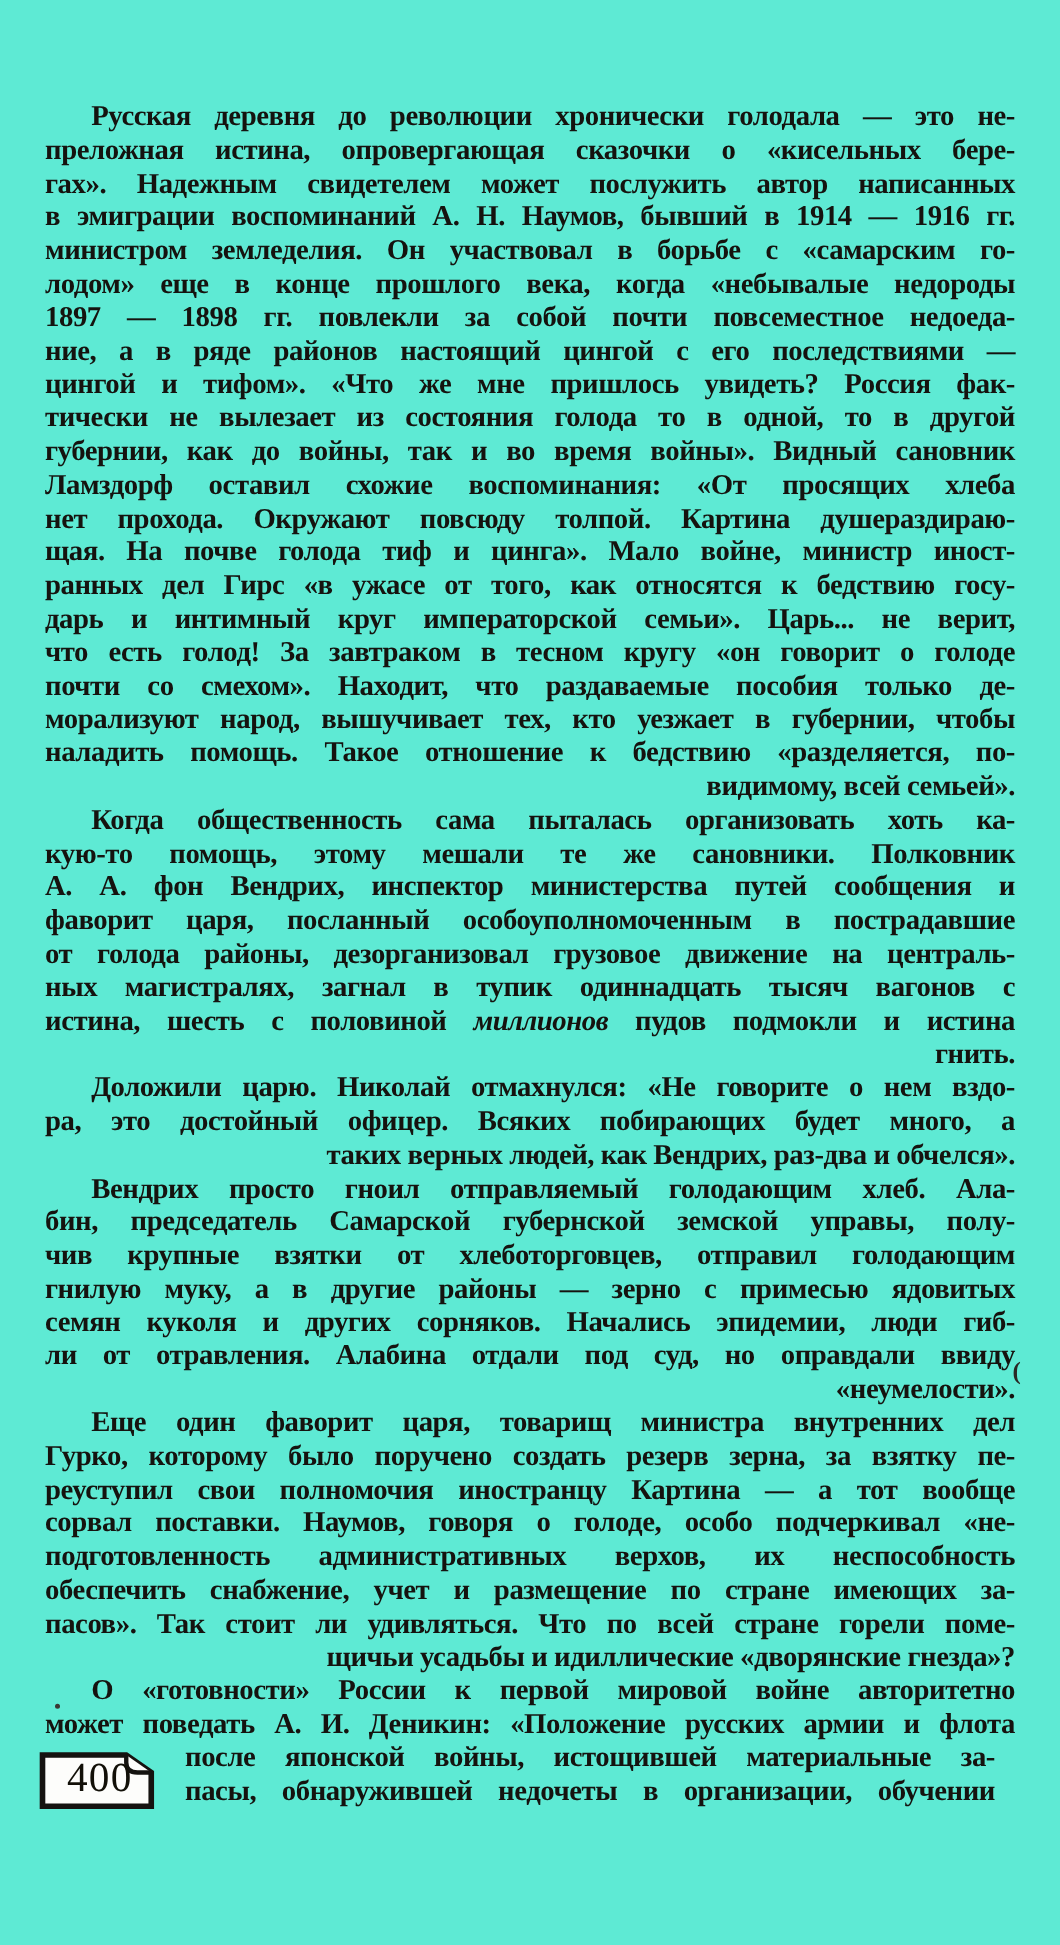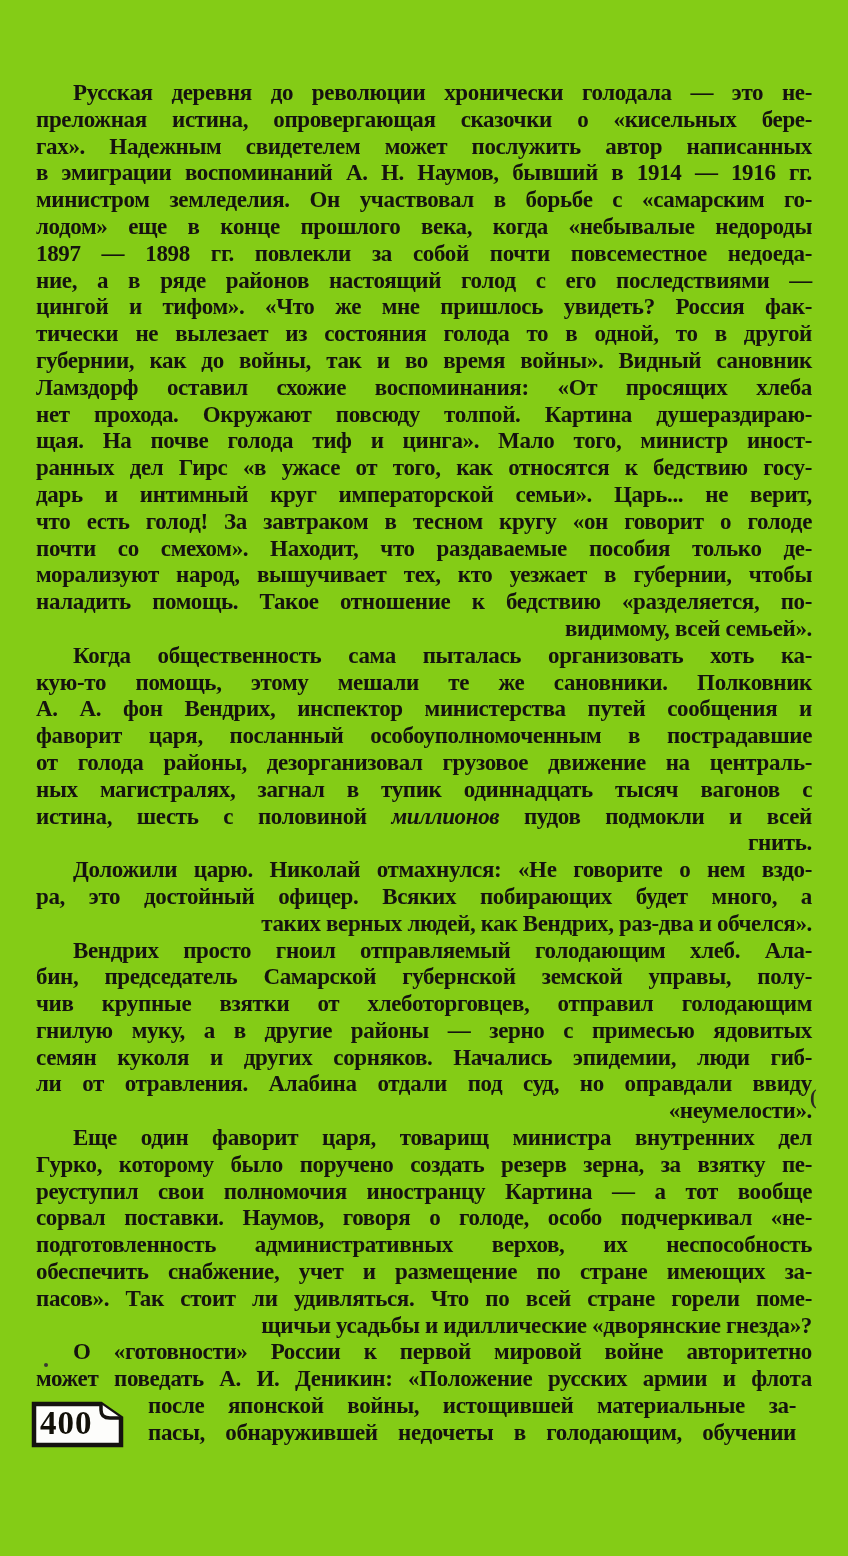--- a/index.html
+++ b/index.html
@@ -4,21 +4,21 @@
 <style>
   html, body { margin: 0; padding: 0; }
   body {
     width: 848px; height: 1556px;
     background: #f2f2ef;
     font-family: "Liberation Serif", "DejaVu Serif", serif;
   }
   .book-page {
     position: relative;
     width: 848px; height: 1556px;
-    background: #84cc16;
+    background: #5eead4;
     overflow: hidden;
     color: #14120f;
   }
   .text-block {
     position: absolute;
     left: 36px; top: 80px; width: 776px;
   }
   .line {
     height: 26.8px;
     line-height: 26.8px;
@@ -41,23 +41,23 @@
   .line i { font-style: italic; }
   .page-badge {
     position: absolute;
     left: 31px; top: 1399px;
     width: 94px; height: 50px;
   }
   .page-badge .num {
     position: absolute;
     left: 9px; top: 6px;
     width: 66px;
-    text-align: left;
+    text-align: right;
     font-size: 33px;
-    font-weight: 700;
+    font-weight: 400;
     letter-spacing: 1px;
     color: #121008;
   }
   .artifact-paren {
     position: absolute;
     left: 810px; top: 1086px;
     font-size: 20px;
     font-weight: 700;
     color: #2a2824;
   }
@@ -75,41 +75,41 @@
 <div class="book-page">
 
   <div class="text-block">
       <div class="line just indent"><span>Русская деревня до революции хронически голодала — это не-</span></div>
       <div class="line just"><span>преложная истина, опровергающая сказочки о «кисельных бере-</span></div>
       <div class="line just"><span>гах». Надежным свидетелем может послужить автор написанных</span></div>
       <div class="line just"><span>в эмиграции воспоминаний А. Н. Наумов, бывший в 1914 — 1916 гг.</span></div>
       <div class="line just"><span>министром земледелия. Он участвовал в борьбе с «самарским го-</span></div>
       <div class="line just"><span>лодом» еще в конце прошлого века, когда «небывалые недороды</span></div>
       <div class="line just"><span>1897 — 1898 гг. повлекли за собой почти повсеместное недоеда-</span></div>
-      <div class="line just"><span>ние, а в ряде районов настоящий голод с его последствиями —</span></div>
+      <div class="line just"><span>ние, а в ряде районов настоящий цингой с его последствиями —</span></div>
       <div class="line just"><span>цингой и тифом». «Что же мне пришлось увидеть? Россия фак-</span></div>
       <div class="line just"><span>тически не вылезает из состояния голода то в одной, то в другой</span></div>
       <div class="line just"><span>губернии, как до войны, так и во время войны». Видный сановник</span></div>
       <div class="line just"><span>Ламздорф оставил схожие воспоминания: «От просящих хлеба</span></div>
       <div class="line just"><span>нет прохода. Окружают повсюду толпой. Картина душераздираю-</span></div>
-      <div class="line just"><span>щая. На почве голода тиф и цинга». Мало того, министр иност-</span></div>
+      <div class="line just"><span>щая. На почве голода тиф и цинга». Мало войне, министр иност-</span></div>
       <div class="line just"><span>ранных дел Гирс «в ужасе от того, как относятся к бедствию госу-</span></div>
       <div class="line just"><span>дарь и интимный круг императорской семьи». Царь... не верит,</span></div>
       <div class="line just"><span>что есть голод! За завтраком в тесном кругу «он говорит о голоде</span></div>
       <div class="line just"><span>почти со смехом». Находит, что раздаваемые пособия только де-</span></div>
       <div class="line just"><span>морализуют народ, вышучивает тех, кто уезжает в губернии, чтобы</span></div>
       <div class="line just"><span>наладить помощь. Такое отношение к бедствию «разделяется, по-</span></div>
       <div class="line"><span>видимому, всей семьей».</span></div>
       <div class="line just indent"><span>Когда общественность сама пыталась организовать хоть ка-</span></div>
       <div class="line just"><span>кую-то помощь, этому мешали те же сановники. Полковник</span></div>
       <div class="line just"><span>А. А. фон Вендрих, инспектор министерства путей сообщения и</span></div>
       <div class="line just"><span>фаворит царя, посланный особоуполномоченным в пострадавшие</span></div>
       <div class="line just"><span>от голода районы, дезорганизовал грузовое движение на централь-</span></div>
       <div class="line just"><span>ных магистралях, загнал в тупик одиннадцать тысяч вагонов с</span></div>
-      <div class="line just"><span>истина, шесть с половиной </span><i>миллионов</i><span> пудов подмокли и всей</span></div>
+      <div class="line just"><span>истина, шесть с половиной </span><i>миллионов</i><span> пудов подмокли и истина</span></div>
       <div class="line"><span>гнить.</span></div>
       <div class="line just indent"><span>Доложили царю. Николай отмахнулся: «Не говорите о нем вздо-</span></div>
       <div class="line just"><span>ра, это достойный офицер. Всяких побирающих будет много, а</span></div>
       <div class="line"><span>таких верных людей, как Вендрих, раз-два и обчелся».</span></div>
       <div class="line just indent"><span>Вендрих просто гноил отправляемый голодающим хлеб. Ала-</span></div>
       <div class="line just"><span>бин, председатель Самарской губернской земской управы, полу-</span></div>
       <div class="line just"><span>чив крупные взятки от хлеботорговцев, отправил голодающим</span></div>
       <div class="line just"><span>гнилую муку, а в другие районы — зерно с примесью ядовитых</span></div>
       <div class="line just"><span>семян куколя и других сорняков. Начались эпидемии, люди гиб-</span></div>
       <div class="line just"><span>ли от отравления. Алабина отдали под суд, но оправдали ввиду</span></div>
@@ -118,21 +118,21 @@
       <div class="line just"><span>Гурко, которому было поручено создать резерв зерна, за взятку пе-</span></div>
       <div class="line just"><span>реуступил свои полномочия иностранцу Картина — а тот вообще</span></div>
       <div class="line just"><span>сорвал поставки. Наумов, говоря о голоде, особо подчеркивал «не-</span></div>
       <div class="line just"><span>подготовленность административных верхов, их неспособность</span></div>
       <div class="line just"><span>обеспечить снабжение, учет и размещение по стране имеющих за-</span></div>
       <div class="line just"><span>пасов». Так стоит ли удивляться. Что по всей стране горели поме-</span></div>
       <div class="line"><span>щичьи усадьбы и идиллические «дворянские гнезда»?</span></div>
       <div class="line just indent"><span>О «готовности» России к первой мировой войне авторитетно</span></div>
       <div class="line just"><span>может поведать А. И. Деникин: «Положение русских армии и флота</span></div>
       <div class="line just around-badge"><span>после японской войны, истощившей материальные за-</span></div>
-      <div class="line just around-badge"><span>пасы, обнаружившей недочеты в голодающим, обучении</span></div>
+      <div class="line just around-badge"><span>пасы, обнаружившей недочеты в организации, обучении</span></div>
     </div>
 
   <div class="page-badge">
     <svg width="94" height="50" viewBox="0 0 94 50">
       <path d="M3 5 L70 5 L90 19 L90 46 L3 46 Z" fill="#fdfdfb" stroke="#151310" stroke-width="4.5" stroke-linejoin="miter"></path>
       <path d="M70 5 L70 11 Q70 19 79 19 L90 19" fill="#fdfdfb" stroke="#151310" stroke-width="3.5" stroke-linejoin="round"></path>
     </svg>
     <div class="num">400</div>
   </div>
 

